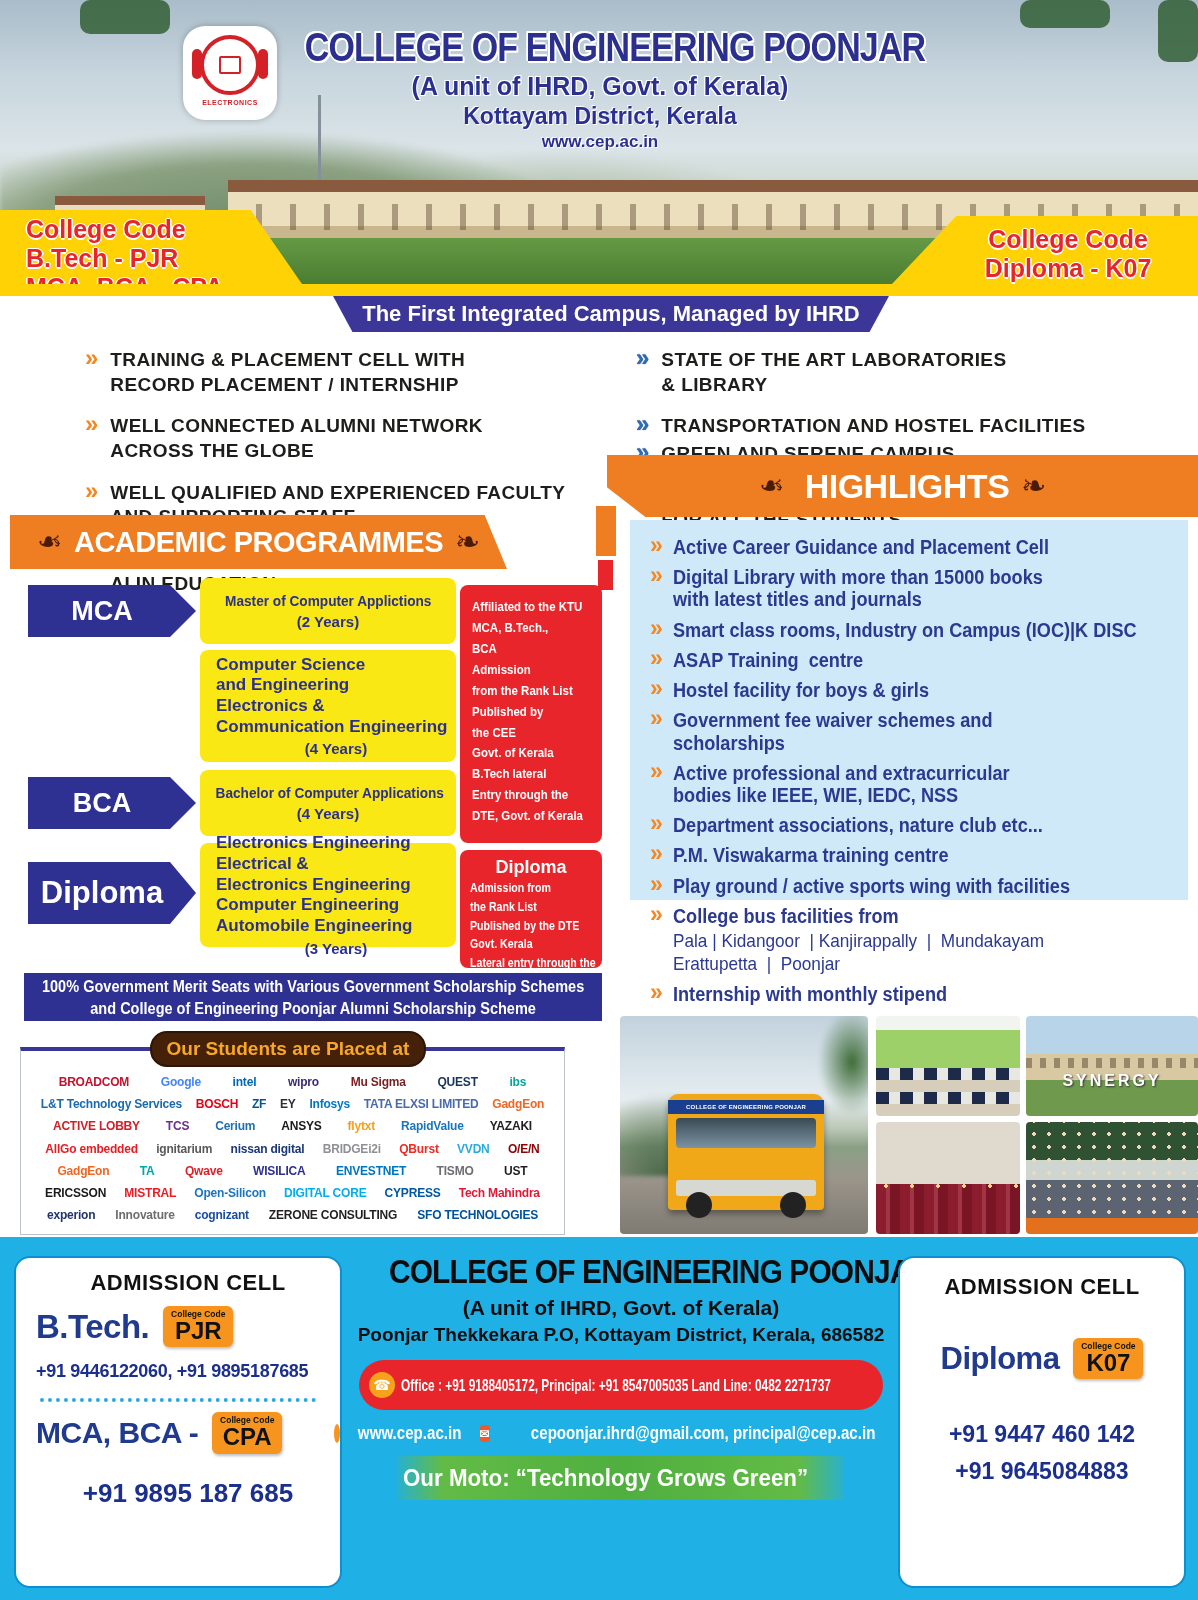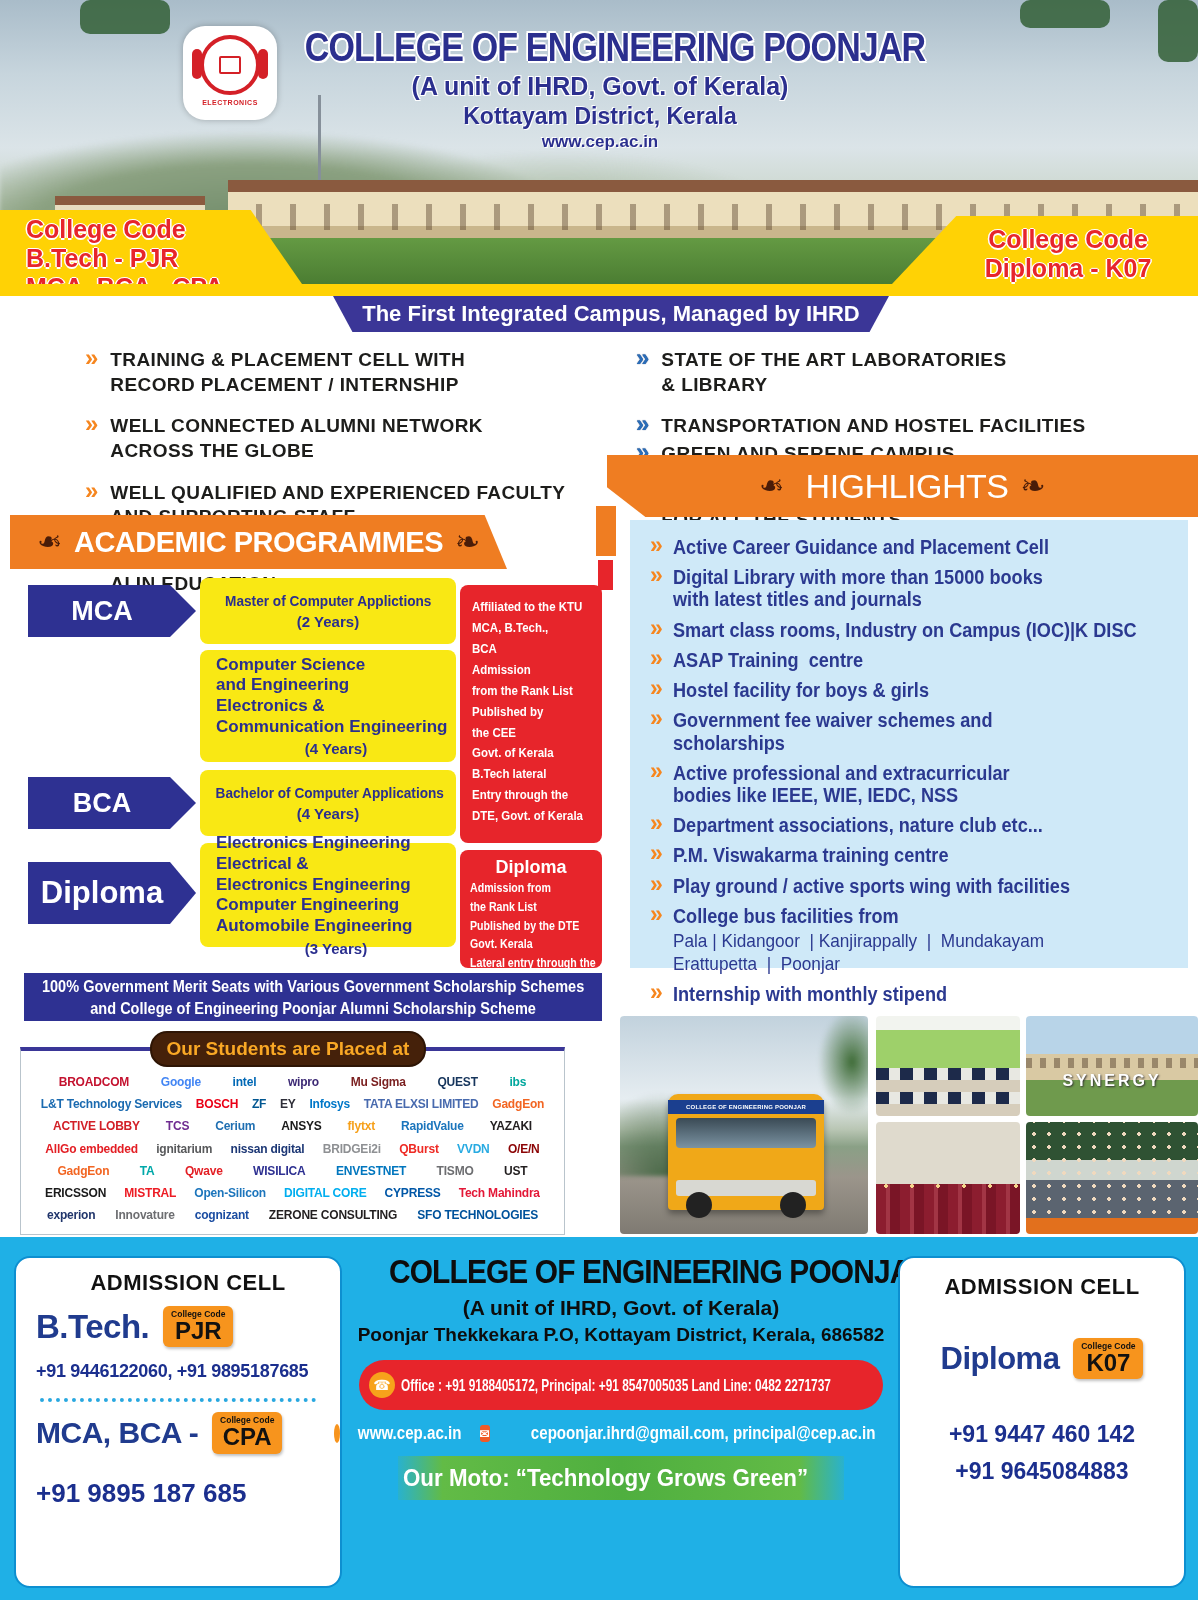--- a/index.html
+++ b/index.html
@@ -71,21 +71,21 @@
   .acc-red{left:598px;top:560px;width:15px;height:30px;background:#e7252b;}
 
   
   .sec-bar{position:absolute;background:#ef7d22;color:#fff;display:flex;align-items:center;justify-content:center;}
   .sec-bar .flourish{color:#4a1c08;font-size:30px;margin:0 12px;line-height:1;}
   .sec-bar .flourish.flip{transform:scaleX(-1);}
   .flourish::before{content:"\2767";}
   .acad-bar{left:10px;top:515px;width:497px;height:54px;clip-path:polygon(0 0,95.5% 0,100% 100%,0 100%);}
   .acad-bar .sec-title{font-size:29px;font-weight:900;letter-spacing:-.5px;}
   .hl-bar{left:607px;top:455px;width:591px;height:62px;clip-path:polygon(0 0,100% 0,100% 100%,6.5% 100%,0 52%);}
-  .hl-bar .sec-title{font-size:34px;font-weight:400;letter-spacing:-.5px;margin-left:9px;}
+  .hl-bar .sec-title{font-size:34px;font-weight:700;letter-spacing:-.5px;margin-left:9px;}
 
   
   .arrow{position:absolute;background:#2e3192;color:#fff;font-weight:900;display:flex;align-items:center;
     justify-content:center;padding-right:20px;box-sizing:border-box;
     clip-path:polygon(0 0,calc(100% - 26px) 0,100% 50%,calc(100% - 26px) 100%,0 100%);}
   .ybox{position:absolute;background:#f9e814;color:#2b2f8e;border-radius:8px;box-sizing:border-box;
     display:flex;flex-direction:column;justify-content:center;}
   .ybox .yb-text{font-weight:800;}
   .ybox.center1{text-align:center;}
   .ybox.center1 .yb-text{font-size:15.5px;}
@@ -108,21 +108,21 @@
   .placed-box{left:20px;top:1047px;width:545px;height:188px;background:#fff;border:1px solid #b9c4cc;
     border-top:4px solid #3a3697;box-sizing:border-box;display:flex;flex-direction:column;
     justify-content:space-evenly;padding:16px 6px 4px 6px;}
   .placed-pill{left:150px;top:1031px;width:272px;height:32px;background:#45210a;border:2px solid #2e1505;
     border-radius:17px;color:#f9a825;font-size:19px;font-weight:800;display:flex;align-items:center;
     justify-content:center;z-index:3;}
   .logo-row{display:flex;justify-content:space-evenly;align-items:center;gap:0;}
   .logo{font-weight:800;font-size:12px;white-space:nowrap;letter-spacing:-.2px;}
 
   
-  .hl-panel{left:630px;top:520px;width:558px;height:448px;background:#cfe9f8;box-sizing:border-box;
+  .hl-panel{left:630px;top:520px;width:558px;height:380px;background:#cfe9f8;box-sizing:border-box;
     padding:16px 10px 0 20px;}
   .hl-item{display:flex;gap:10px;margin-bottom:8px;align-items:flex-start;}
   .hl-item .chev{color:#f6861f;font-size:23px;line-height:.85;font-weight:900;}
   .hl-text{display:inline-block;transform:scaleX(.93);transform-origin:0 50%;white-space:pre;
     font-size:19.5px;font-weight:800;line-height:1.14;color:#2b3990;}
   .hl-sub{display:block;transform:scaleX(.93);transform-origin:0 50%;white-space:pre;
     font-size:18.5px;font-weight:500;line-height:1.25;color:#2b3990;margin-top:2px;}
 
   
   .photo{position:absolute;border-radius:4px;overflow:hidden;}
@@ -171,21 +171,21 @@
   .card.cr .prog-row{justify-content:center;margin-top:38px;}
   .prog-label{font-size:33px;font-weight:900;color:#203b8e;letter-spacing:-.5px;}
   .prog-label.sm{font-size:30px;}
   .prog-label.dp{font-size:31px;}
   .code-chip{width:66px;background:#f7941d;border-radius:6px;padding:3px 2px 4px;text-align:center;
     box-shadow:1px 2px 3px rgba(0,0,0,.25);}
   .chip-label{font-size:8.5px;font-weight:800;color:#111;}
   .chip-code{font-size:24px;font-weight:900;color:#111;line-height:1.02;}
   .phone{color:#1b2f8e;font-weight:800;}
   .ph1{font-size:18px;margin-top:14px;letter-spacing:-.3px;}
-  .ph2{font-size:26px;margin-top:24px;}
+  .ph2{font-size:26px;margin-top:24px;text-align:center;}
   .phr{font-size:23px;margin-top:10px;}
   .phr.first{margin-top:42px;}
   .dotline{border-top:4px dotted #29a8e0;margin:16px 24px 4px 4px;}
   .fcenter{position:absolute;left:352px;top:15px;width:538px;text-align:center;}
   .fc-title{font-size:34px;font-weight:900;color:#0d0d0d;letter-spacing:-1px;}
   .fc-org{font-size:21px;font-weight:800;color:#0d0d0d;margin-top:5px;}
   .fc-addr{font-size:19px;font-weight:800;color:#0d0d0d;margin-top:4px;}
   .contact-pill{margin:14px auto 0;width:524px;height:50px;background:#e7252b;border-radius:26px;
     display:flex;align-items:center;padding:0 6px 0 10px;box-sizing:border-box;color:#fff;}
   .pill-text{font-size:16.5px;font-weight:800;}

